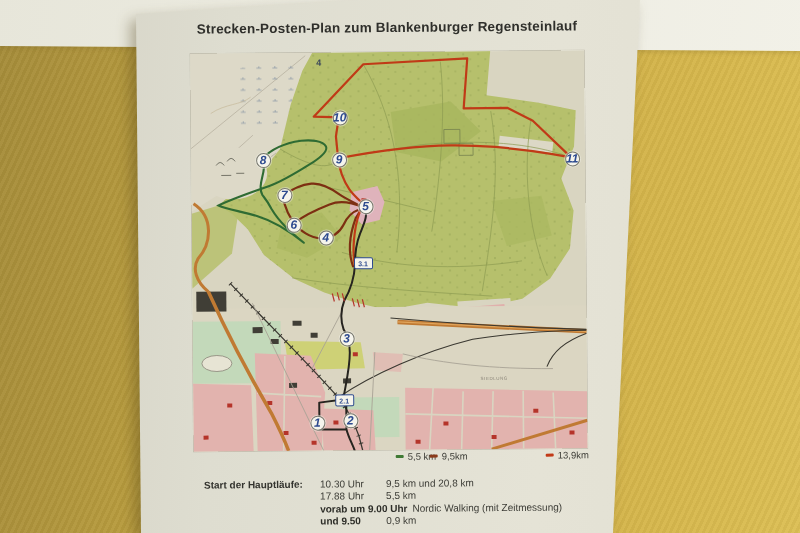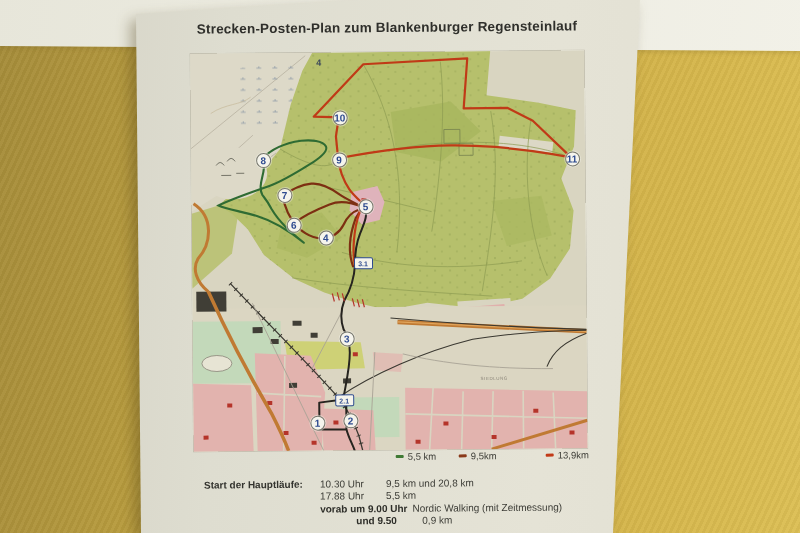--- a/index.html
+++ b/index.html
@@ -22,33 +22,33 @@
   .poster-inner{position:absolute;inset:0;transform:rotate(-.5deg);transform-origin:390px 260px;}
   .poster-title{position:absolute;left:192px;top:20px;width:394px;text-align:center;
     font-size:13.5px;font-weight:bold;letter-spacing:.2px;color:#2f2f2b;}
   .map{position:absolute;left:192px;top:52px;width:394px;height:398px;
     box-shadow:0 0 0 .5px rgba(120,115,95,.35);}
   .map svg{position:absolute;inset:0;}
   .markers{position:absolute;inset:0;}
   .marker{position:absolute;display:flex;align-items:center;justify-content:center;
     color:#2d4a8f;font-weight:bold;background:#f5f4ec;}
   .marker.circle{width:13px;height:13px;border-radius:50%;border:1px solid #78786e;
-    font-size:10px;box-shadow:0 0 0 1px rgba(245,244,236,.45);}
+    font-size:12px;box-shadow:0 0 0 1px rgba(245,244,236,.45);font-style:italic;}
   .marker.square{width:17px;height:10px;border-radius:2px;border:1px solid #2d4a8f;font-size:7px;}
   .marker.plain{background:none;border:none;color:#3e4a5a;font-size:9px;}
   .map-town-label{position:absolute;left:286px;top:324px;font-size:5px;letter-spacing:.6px;
     color:#8a8478;transform:scale(.9);}
   .legend-item{position:absolute;top:451px;display:flex;align-items:center;gap:4px;
     font-size:9.5px;color:#3c3c36;}
   .legend-swatch{display:inline-block;width:8px;height:3px;border-radius:1px;}
   .schedule-heading{position:absolute;left:202px;top:478px;font-size:10px;font-weight:bold;color:#33332e;}
   .schedule{position:absolute;left:318px;top:478px;width:290px;font-size:10px;color:#3c3c36;line-height:12.4px;}
   .schedule .t{display:inline-block;width:66px;}
   .schedule .row-bold .t{width:auto;margin-right:5px;font-weight:bold;color:#2e2e29;}
-  .schedule .row4 .t{width:66px;font-weight:bold;color:#2e2e29;margin-left:36px;}
+  .schedule .row4 .t{width:66px;font-weight:bold;color:#2e2e29;}
 </style>
 </head>
 <body>
 
 <div class="wall-texture"></div>
 <div class="wall-band"></div>
 
 <div class="poster-wrap">
   <div class="poster">
     <div class="poster-inner">
@@ -198,21 +198,21 @@
             <div class="marker circle" style="left: 373.5px; top: 100.5px; text-align: center;">11</div>
             <div class="marker plain" style="left: 126px; top: 5px;">4</div>
           </div>
         <div class="map-town-label">SIEDLUNG</div>
       </div>
 
       <div class="legend-item" style="left:394px">
         <span class="legend-swatch" style="background: rgb(63, 122, 53);"></span>
         <span>5,5 km</span>
       </div>
-      <div class="legend-item" style="left:457px">
+      <div class="legend-item" style="left:428px">
         <span class="legend-swatch" style="background: rgb(138, 58, 26);"></span>
         <span>9,5km</span>
       </div>
       <div class="legend-item" style="left:544px">
         <span class="legend-swatch" style="background: rgb(194, 58, 23);"></span>
         <span>13,9km</span>
       </div>
 
       <div class="schedule-heading">Start der Hauptläufe:</div>
       <div class="schedule">

